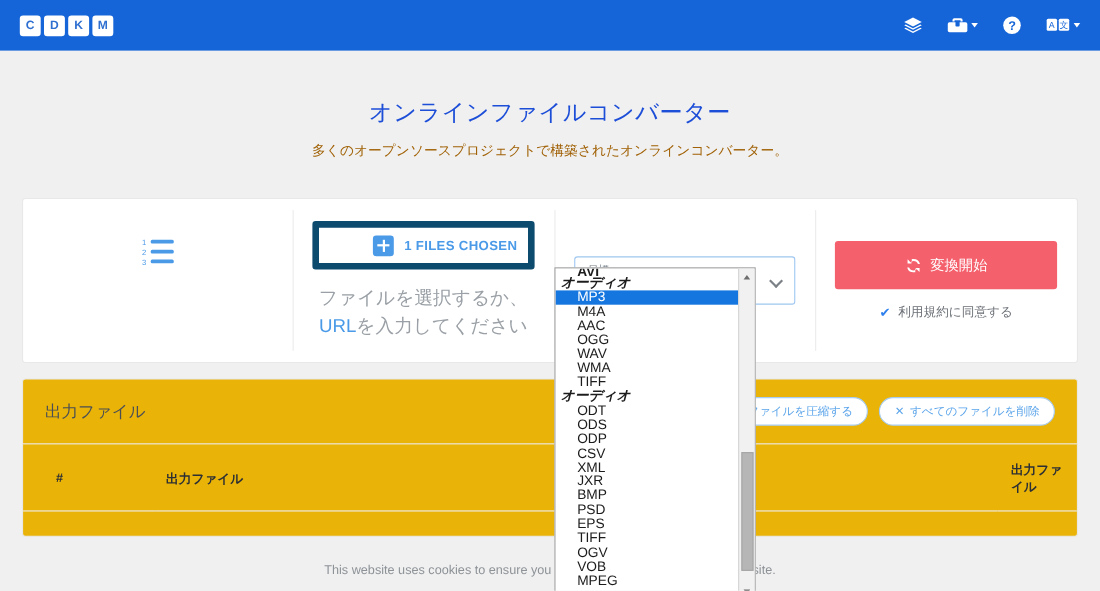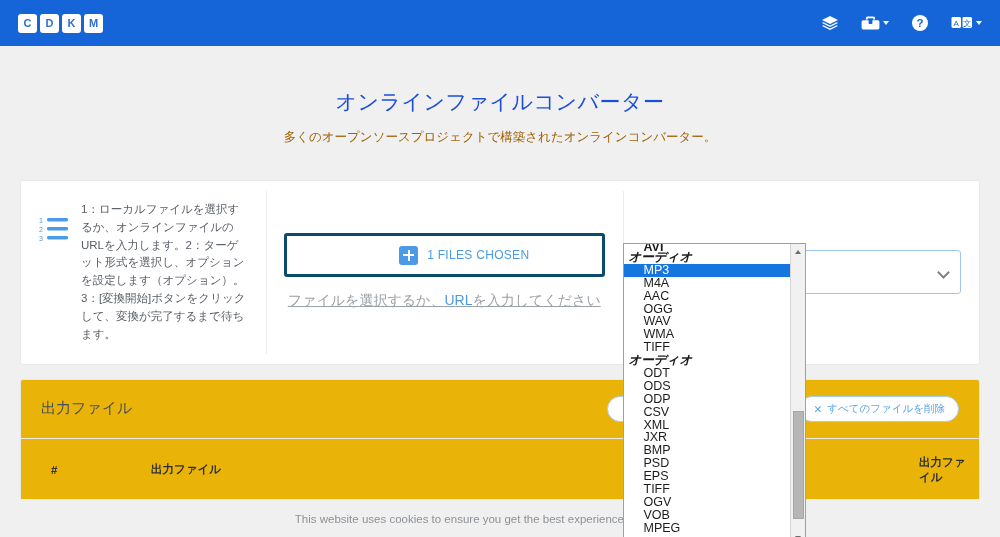--- a/index.html
+++ b/index.html
@@ -91,30 +91,30 @@
   .col-steps { flex: 0 0 245px; flex-direction: row; align-items: flex-start; gap: 12px; }
 
   .list-icon { flex: 0 0 auto; padding-top: 14px; }
   .steps-text {
     color: #585e66;
     font-size: 11.5px;
     line-height: 1.55;
   }
 
   .choose-btn {
-    border: 3px solid #0c4a6e;
+    border: 6px solid #0c4a6e;
     border-radius: 3px;
     height: 44px;
     display: flex;
     align-items: center;
     justify-content: center;
     gap: 9px;
     color: #4a9ae8;
     font-size: 12px;
-    font-weight: normal;
+    font-weight: bold;
     letter-spacing: .3px;
     cursor: pointer;
     background: #fff;
     padding-left: 40px;
   }
   .plus-box {
     width: 19px; height: 19px;
     background: #4a9ae8;
     border-radius: 3px;
     position: relative;
@@ -122,23 +122,22 @@
   .plus-box::before, .plus-box::after {
     content: ""; position: absolute; background: #fff;
   }
   .plus-box::before { left: 4px; right: 4px; top: 8.5px; height: 2px; }
   .plus-box::after { top: 4px; bottom: 4px; left: 8.5px; width: 2px; }
 
   .choose-hint {
     margin-top: 13px;
     text-align: center;
     color: #9aa0a6;
-    font-size: 14px;
+    font-size: 17px;
     line-height: 1.5;
-    text-decoration: underline;
   }
   .choose-hint a { color: #4a9ae8; text-decoration: none; }
 
   
   .col-target { position: relative; }
   .select-box {
     border: 1px solid #9fc7f0;
     border-radius: 3px;
     height: 44px;
     padding: 5px 10px 0 12px;
@@ -358,21 +357,20 @@
       <div class="list-icon">
         <svg width="30" height="26" viewBox="0 0 30 26" aria-hidden="true">
           <text x="0" y="8" font-size="7" fill="#4a9ae8" font-family="Liberation Sans, sans-serif">1</text>
           <text x="0" y="17" font-size="7" fill="#4a9ae8" font-family="Liberation Sans, sans-serif">2</text>
           <text x="0" y="26" font-size="7" fill="#4a9ae8" font-family="Liberation Sans, sans-serif">3</text>
           <rect x="8" y="3" width="21" height="3.4" rx="1.4" fill="#4a9ae8"></rect>
           <rect x="8" y="12" width="21" height="3.4" rx="1.4" fill="#4a9ae8"></rect>
           <rect x="8" y="21" width="21" height="3.4" rx="1.4" fill="#4a9ae8"></rect>
         </svg>
       </div>
-      <div class="steps-text">1：ローカルファイルを選択するか、オンラインファイルのURLを入力します。2：ターゲット形式を選択し、オプションを設定します（オプション）。3：[変換開始]ボタンをクリックして、変換が完了するまで待ちます。</div>
     </div>
 
     <div class="col">
       <div class="choose-btn">
         <span class="plus-box"></span>
         <span>1 FILES CHOSEN</span>
       </div>
       <div class="choose-hint">
         <span>ファイルを選択するか、</span><a href="#">URL</a><span>を入力してください</span>
       </div>
@@ -416,20 +414,35 @@
               <span></span>
             </div>
           <div class="dd-thumb"></div>
           <div class="dd-arrow down">
               <span></span>
             </div>
         </div>
       </div>
     </div>
 
+    <div class="col">
+      <button class="convert-btn">
+        <svg width="15" height="15" viewBox="0 0 16 16" fill="#fff" aria-hidden="true">
+          <path d="M8 1.6 A6.4 6.4 0 0 1 14.2 6.3 l-1.9 0 A4.6 4.6 0 0 0 8 3.4 a4.6 4.6 0 0 0-3.5 1.6 L6.3 5 V1.6 Z"></path>
+          <path d="M2.2 1.8 v4 h4 Z"></path>
+          <path d="M8 14.4 A6.4 6.4 0 0 1 1.8 9.7 l1.9 0 A4.6 4.6 0 0 0 8 12.6 a4.6 4.6 0 0 0 3.5-1.6 l-1.8 0 V14.4 Z"></path>
+          <path d="M13.8 14.2 v-4 h-4 Z"></path>
+        </svg>
+        <span>変換開始</span>
+      </button>
+      <div class="agree">
+        <span class="check">✔</span>
+        <span>利用規約に同意する</span>
+      </div>
+    </div>
   </div>
 
   <div class="out-card">
     <div class="out-head">
       <div class="out-title">出力ファイル</div>
       <div class="out-actions">
         <button class="pill">
           <svg width="10" height="11" viewBox="0 0 10 11" fill="#5aa4ea" aria-hidden="true">
             <rect x="3.6" y="0" width="1.4" height="1.4"></rect>
               <rect x="5" y="1.4" width="1.4" height="1.4"></rect>

